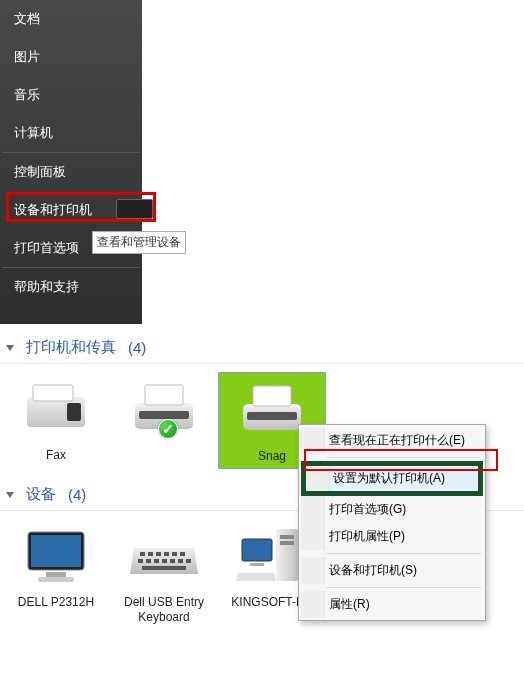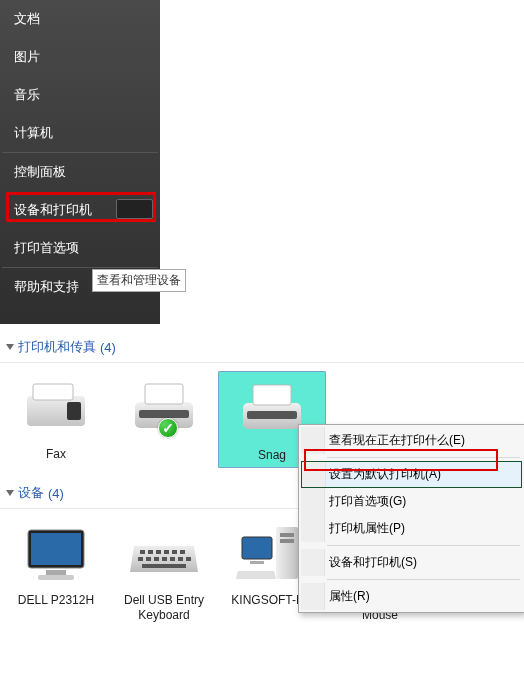--- a/index.html
+++ b/index.html
@@ -1,47 +1,47 @@
 <!DOCTYPE html>
 <html><head>
 <meta charset="utf-8">
 <style>
 * { margin: 0; padding: 0; box-sizing: border-box; font-family: "Microsoft YaHei", "Segoe UI", Tahoma, sans-serif; }
 body { width: 524px; height: 695px; background: #fff; overflow: hidden; font-size: 12px; position: relative; }
 
 
-.start-menu { position: absolute; top: 0; left: 0; width: 160px; height: 324px; background: linear-gradient(to bottom, #4a4a4a, #2e2e2e); color: #fff; }
+.start-menu { position: absolute; top: 0; left: 0; width: 142px; height: 324px; background: linear-gradient(to bottom, #4a4a4a, #2e2e2e); color: #fff; }
 .start-menu .item { padding: 10px 14px; font-size: 13px; cursor: default; }
 .start-menu .sep { border-top: 1px solid #555; margin: 0 2px; }
 .red-box-1 { position: absolute; top: 192px; left: 6px; width: 150px; height: 30px; border: 3px solid #d00; z-index: 3; }
 .shutdown-btn { position: absolute; top: 199px; left: 116px; width: 37px; height: 20px; background: #222; border: 1px solid #666; border-radius: 2px; }
-.tooltip { position: absolute; top: 231px; left: 92px; background: #fff; color: #333; border: 1px solid #aaa; padding: 2px 4px; font-size: 12px; white-space: nowrap; z-index: 4; margin-top: 38px; }
+.tooltip { position: absolute; top: 231px; left: 92px; background: #fff; color: #333; border: 1px solid #aaa; padding: 2px 4px; font-size: 12px; white-space: nowrap; z-index: 4; }
 
 
 .content { position: absolute; top: 330px; left: 0; right: 0; bottom: 0; background: #fff; }
-.section-header { display: flex; align-items: center; gap: 4px; color: #2a5db0; font-size: 13px; padding: 8px 6px 6px; border-bottom: 1px solid #e8e8e8; margin-bottom: 4px; }
+.section-header { display: flex; align-items: center; gap: 12px; color: #2a5db0; font-size: 15px; padding: 8px 6px 6px; border-bottom: 1px solid #e8e8e8; margin-bottom: 4px; }
 .triangle { width: 0; height: 0; border-left: 4px solid transparent; border-right: 4px solid transparent; border-top: 6px solid #6a6a6a; }
 .grid { display: flex; flex-wrap: nowrap; padding: 4px 2px 8px; gap: 0; }
 .device { width: 108px; display: flex; flex-direction: column; align-items: center; text-align: center; padding: 6px 2px 4px; position: relative; }
-.device.selected { background: #5eead4; border: 1px solid #7da2ce; border-radius: 1px; }
+.device.selected { background: #84cc16; border: 1px solid #7da2ce; border-radius: 1px; }
 .device .label { font-size: 12px; color: #222; line-height: 1.25; margin-top: 8px; max-width: 100px; }
 
 
 .icon { width: 72px; height: 62px; display:flex; align-items:center; justify-content:center; }
 
 
 svg { display:block; }
 
 
-.context-menu { position: absolute; top: 424px; left: 298px; width: 227px; background: #f6f6f6; border: 1px solid #a7a7a7; box-shadow: 2px 3px 6px rgba(0,0,0,0.25); z-index: 10; padding: 2px; }
+.context-menu { position: absolute; top: 424px; left: 298px; width: 188px; background: #f6f6f6; border: 1px solid #a7a7a7; box-shadow: 2px 3px 6px rgba(0,0,0,0.25); z-index: 10; padding: 2px; }
 .context-menu .row { padding: 5px 10px 5px 28px; font-size: 12px; color: #000; position: relative; cursor: default; }
 .context-menu .row .gutter { position:absolute; left:0; top:0; bottom:0; width:24px; background:#eee; border-right:1px solid #e2e2e2;}
 .context-menu .sep2 { height: 1px; background: #d7d7d7; margin: 3px 2px 3px 26px; }
 .red-box-2 { position:absolute; border: 2.5px solid #d00; top: 449px; left: 304px; width: 194px; height: 22px; z-index: 12; pointer-events:none; }
-.context-menu .row.hover { background:#e5f1fb; border:1px solid #14532d; padding:4px 9px 4px 27px; }
+.context-menu .row.hover { background:#e5f1fb; border:5px solid #14532d; padding:4px 9px 4px 27px; }
 
 
 .badge { position:absolute; bottom:30px; left:48px; width:20px; height:20px; background:radial-gradient(circle at 30% 30%, #5bd75b, #0a9b0a); border-radius:50%; border:1px solid #fff; box-shadow:0 0 2px rgba(0,0,0,0.4); display:flex; align-items:center; justify-content:center; color:#fff; font-size:14px; font-weight:bold; }
 </style>
 </head>
 <body>
 
 <div class="start-menu">
   <div class="item">文档</div>
   <div class="item">图片</div>

